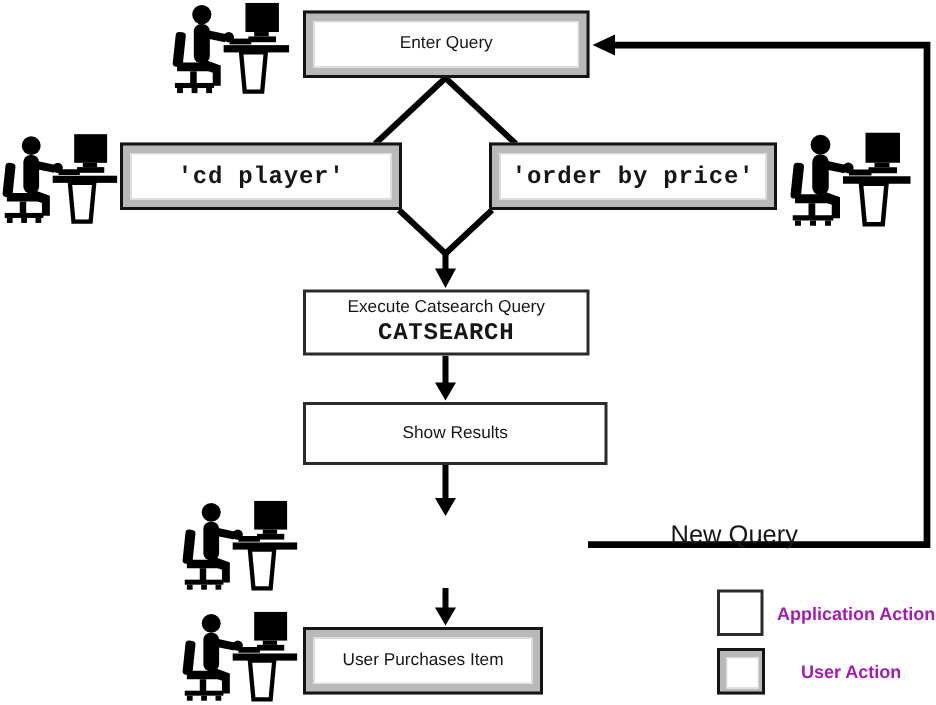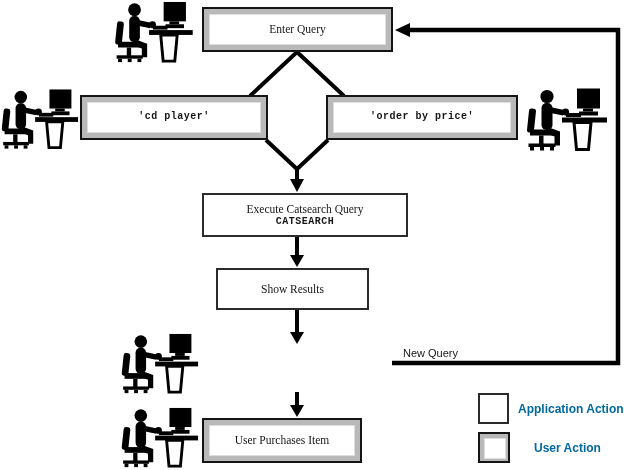--- a/index.html
+++ b/index.html
@@ -2,30 +2,30 @@
 <html><head>
 <meta charset="utf-8">
 <style>
   html,body{margin:0;padding:0;background:#fff;}
   .stage{position:relative;width:624px;height:470px;background:#ffffff;overflow:hidden;
          font-family:"Liberation Sans", sans-serif;}
   svg.wires{position:absolute;left:0;top:0;z-index:1;}
   .node{position:absolute;box-sizing:border-box;z-index:2;display:flex;}
   .node .inner{flex:1;display:flex;flex-direction:column;align-items:center;justify-content:center;
                text-align:center;line-height:1.25;}
-  .node .label{font-size:11.5px;color:#161616;font-family:Liberation Serif, serif;}
+  .node .label{font-size:11.5px;color:#161616;}
   .node .code{font-family:"Liberation Mono","DejaVu Sans Mono",monospace;font-weight:bold;
-              font-size:10px;letter-spacing:0.5px;color:#161616;}
+              font-size:16px;letter-spacing:0.5px;color:#161616;}
   .node .code:empty{display:none;}
   .app{background:#ffffff;border:2px solid #2b2b2b;}
   .user{background:#b9b9b9;border:2px solid #141414;padding:5px;}
   .user .inner{background:#ffffff;border:1px solid #dedede;}
   .person{position:absolute;z-index:2;}
-  .edge-label{position:absolute;z-index:3;font-size:11px;color:#161616;}
-  .legend-label{position:absolute;z-index:3;font-size:12px;font-weight:bold;color:#0369a1;}
+  .edge-label{position:absolute;z-index:3;font-size:17px;color:#161616;margin-left:44px;}
+  .legend-label{position:absolute;z-index:3;font-size:12px;font-weight:bold;color:#a21caf;}
   .swatch{position:absolute;box-sizing:border-box;z-index:2;}
   .swatch.user{padding:4px;}
   .swatch.user .inner{width:100%;height:100%;}
 </style>
 </head>
 <body>
 
 <div class="stage">
 
   <svg width="0" height="0" style="position:absolute" aria-hidden="true">
@@ -101,28 +101,28 @@
         <span class="code">'cd player'</span>
       </div>
   </div>
 
   <div class="node user" style="left:326px;top:95px;width:192px;height:45px">
     <div class="inner">
         <span class="code">'order by price'</span>
       </div>
   </div>
 
-  <div class="node app" style="left:202px;top:193px;width:206px;height:44px">
+  <div class="node app" style="left:202px;top:193px;width:191px;height:44px">
     <div class="inner">
         <span class="label">Execute Catsearch Query</span>
         <span class="code">CATSEARCH</span>
       </div>
   </div>
 
-  <div class="node app" style="left:216px;top:268px;width:153px;height:42px">
+  <div class="node app" style="left:202px;top:268px;width:203px;height:42px">
     <div class="inner">
         <span class="label">Show Results</span>
       </div>
   </div>
 
 
   <div class="node user" style="left:202px;top:418px;width:160px;height:45px">
     <div class="inner">
         <span class="label">User Purchases Item</span>
       </div>

